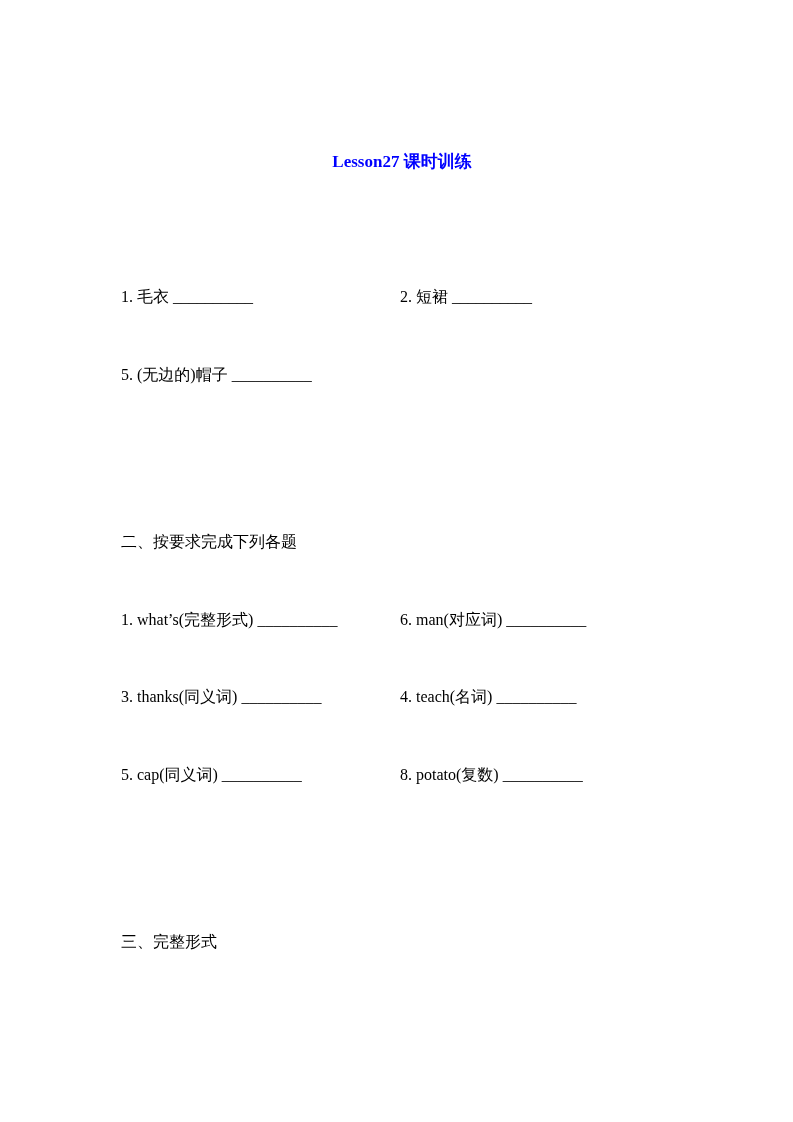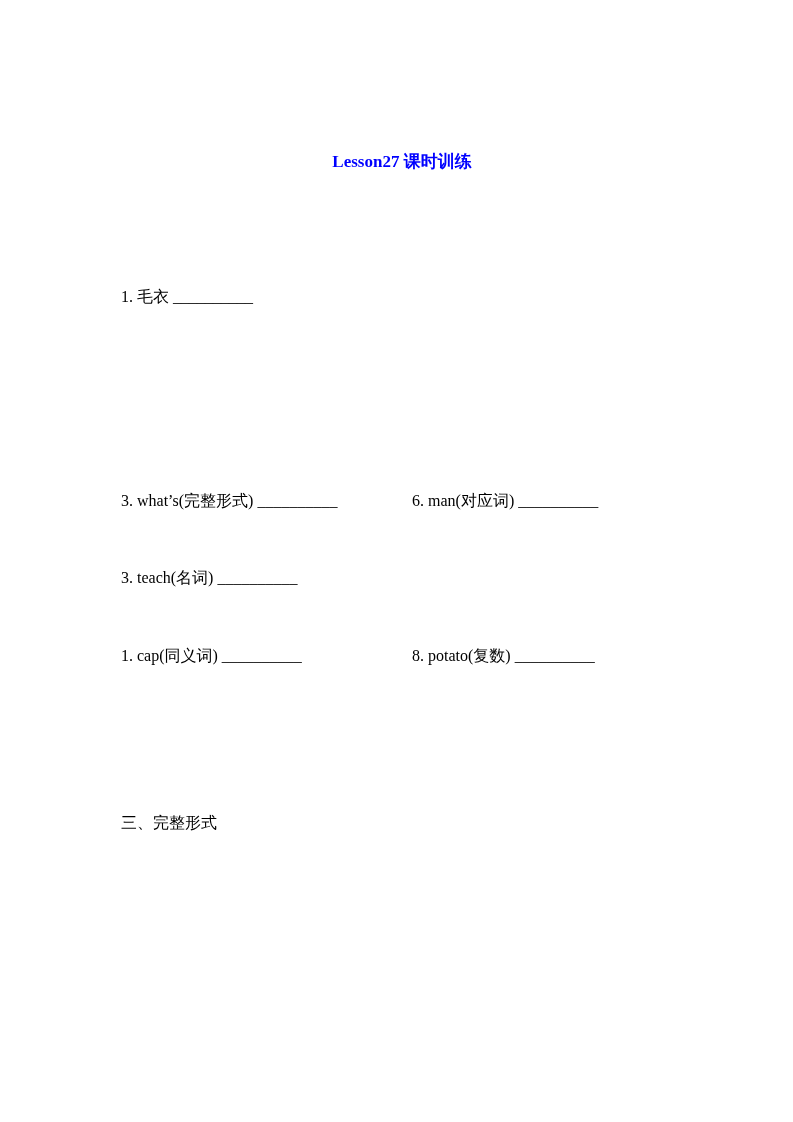--- a/index.html
+++ b/index.html
@@ -21,51 +21,55 @@
   .title {
     text-align: center;
     font-weight: bold;
     font-size: 17px;
     color: #0000ff;
     line-height: 24px;
     margin-bottom: 12px;
     margin-right: 30px;
   }
   .h41 { line-height: 41.5px; }
-  .row { display: flex; gap: 12px; }
+  .row { display: flex; }
   .col-l { width: 279px; flex: none; }
   .col-r { flex: 1; }
   span, div { white-space: pre; }
 </style>
 </head>
 <body>
 
 <div class="page">
 
   <div class="title">Lesson27 课时训练</div>
 
   <section>
     <div class="row h41">
       <span class="col-l">1. 毛衣 __________</span>
+      <span class="col-r">2. 短裙 __________</span>
     </div>
     <div class="row h41">
+      <span class="col-l">5. (无边的)帽子 __________</span>
       <span class="col-r"></span>
     </div>
   </section>
 
   <section>
+    <div class="h41">二、按要求完成下列各题</div>
     <div class="row h41">
-      <span class="col-l">3. what’s(完整形式) __________</span>
+      <span class="col-l">1. what’s(完整形式) __________</span>
       <span class="col-r">6. man(对应词) __________</span>
     </div>
     <div class="row h41">
-      <span class="col-r">3. teach(名词) __________</span>
+      <span class="col-l">3. thanks(同义词) __________</span>
+      <span class="col-r">4. teach(名词) __________</span>
     </div>
     <div class="row h41">
-      <span class="col-l">1. cap(同义词) __________</span>
+      <span class="col-l">5. cap(同义词) __________</span>
       <span class="col-r">8. potato(复数) __________</span>
     </div>
   </section>
 
   <section>
     <div class="h41">三、完整形式</div>
 
     
     
 

